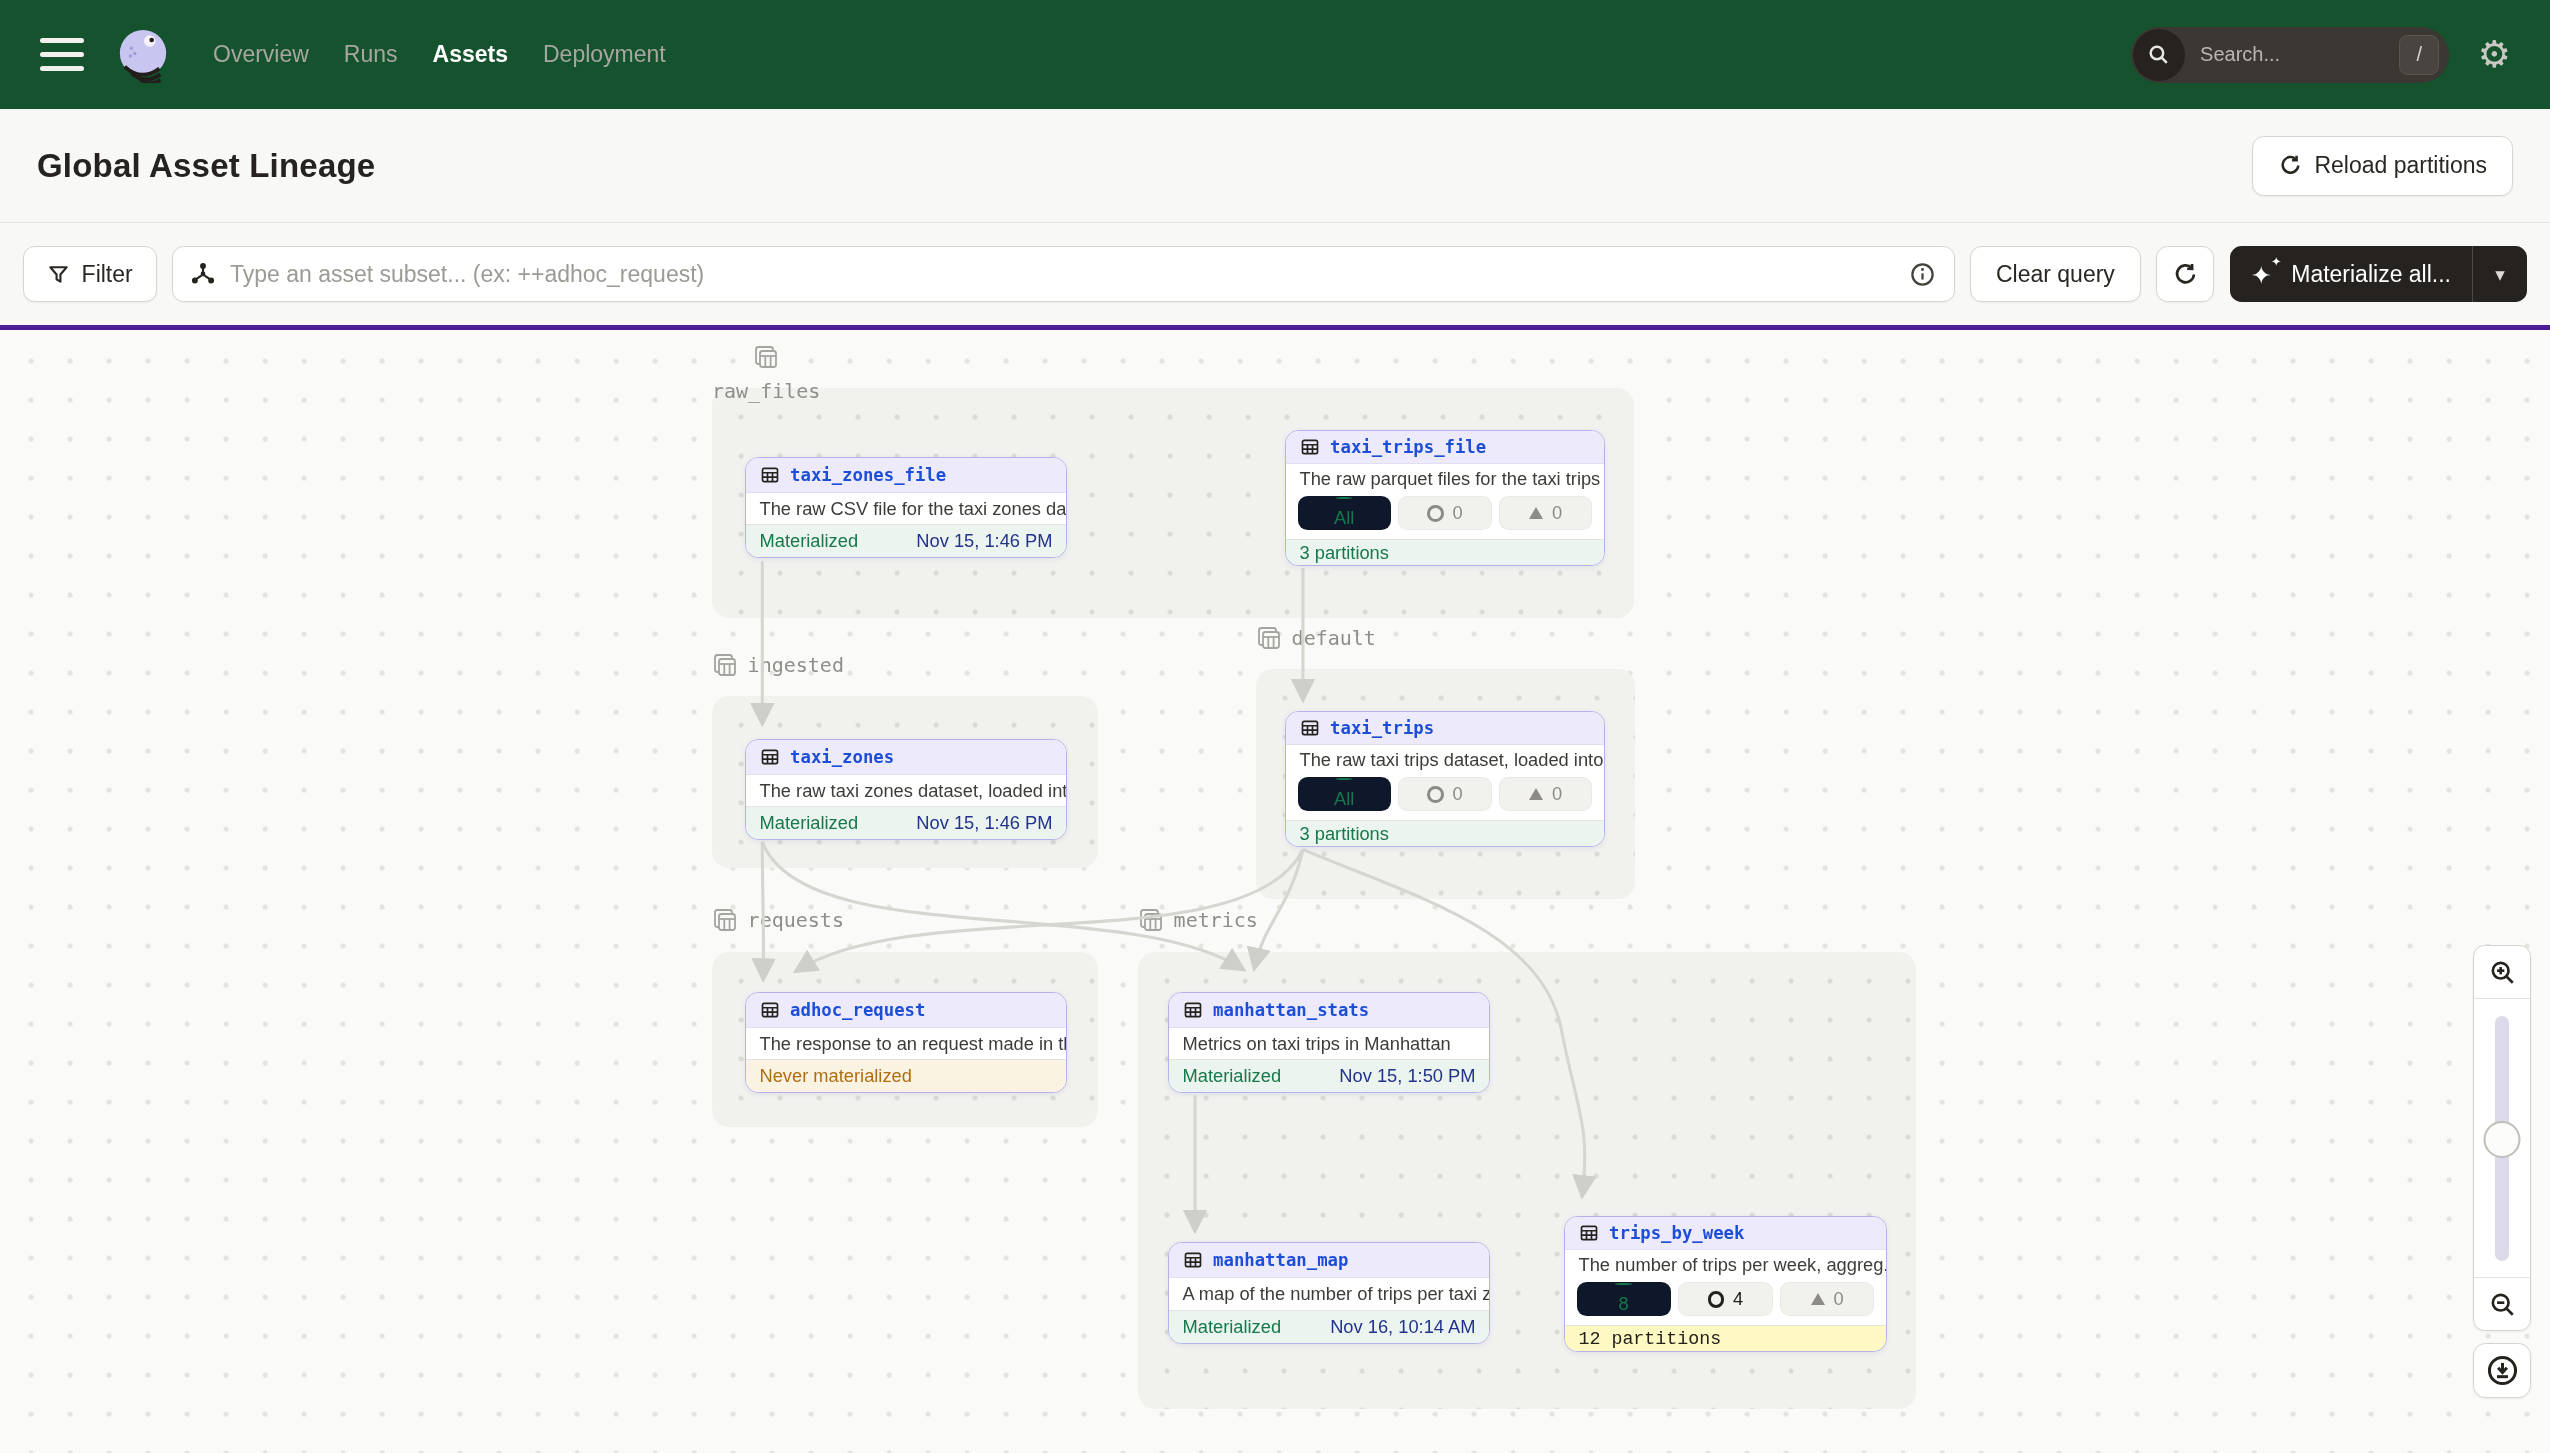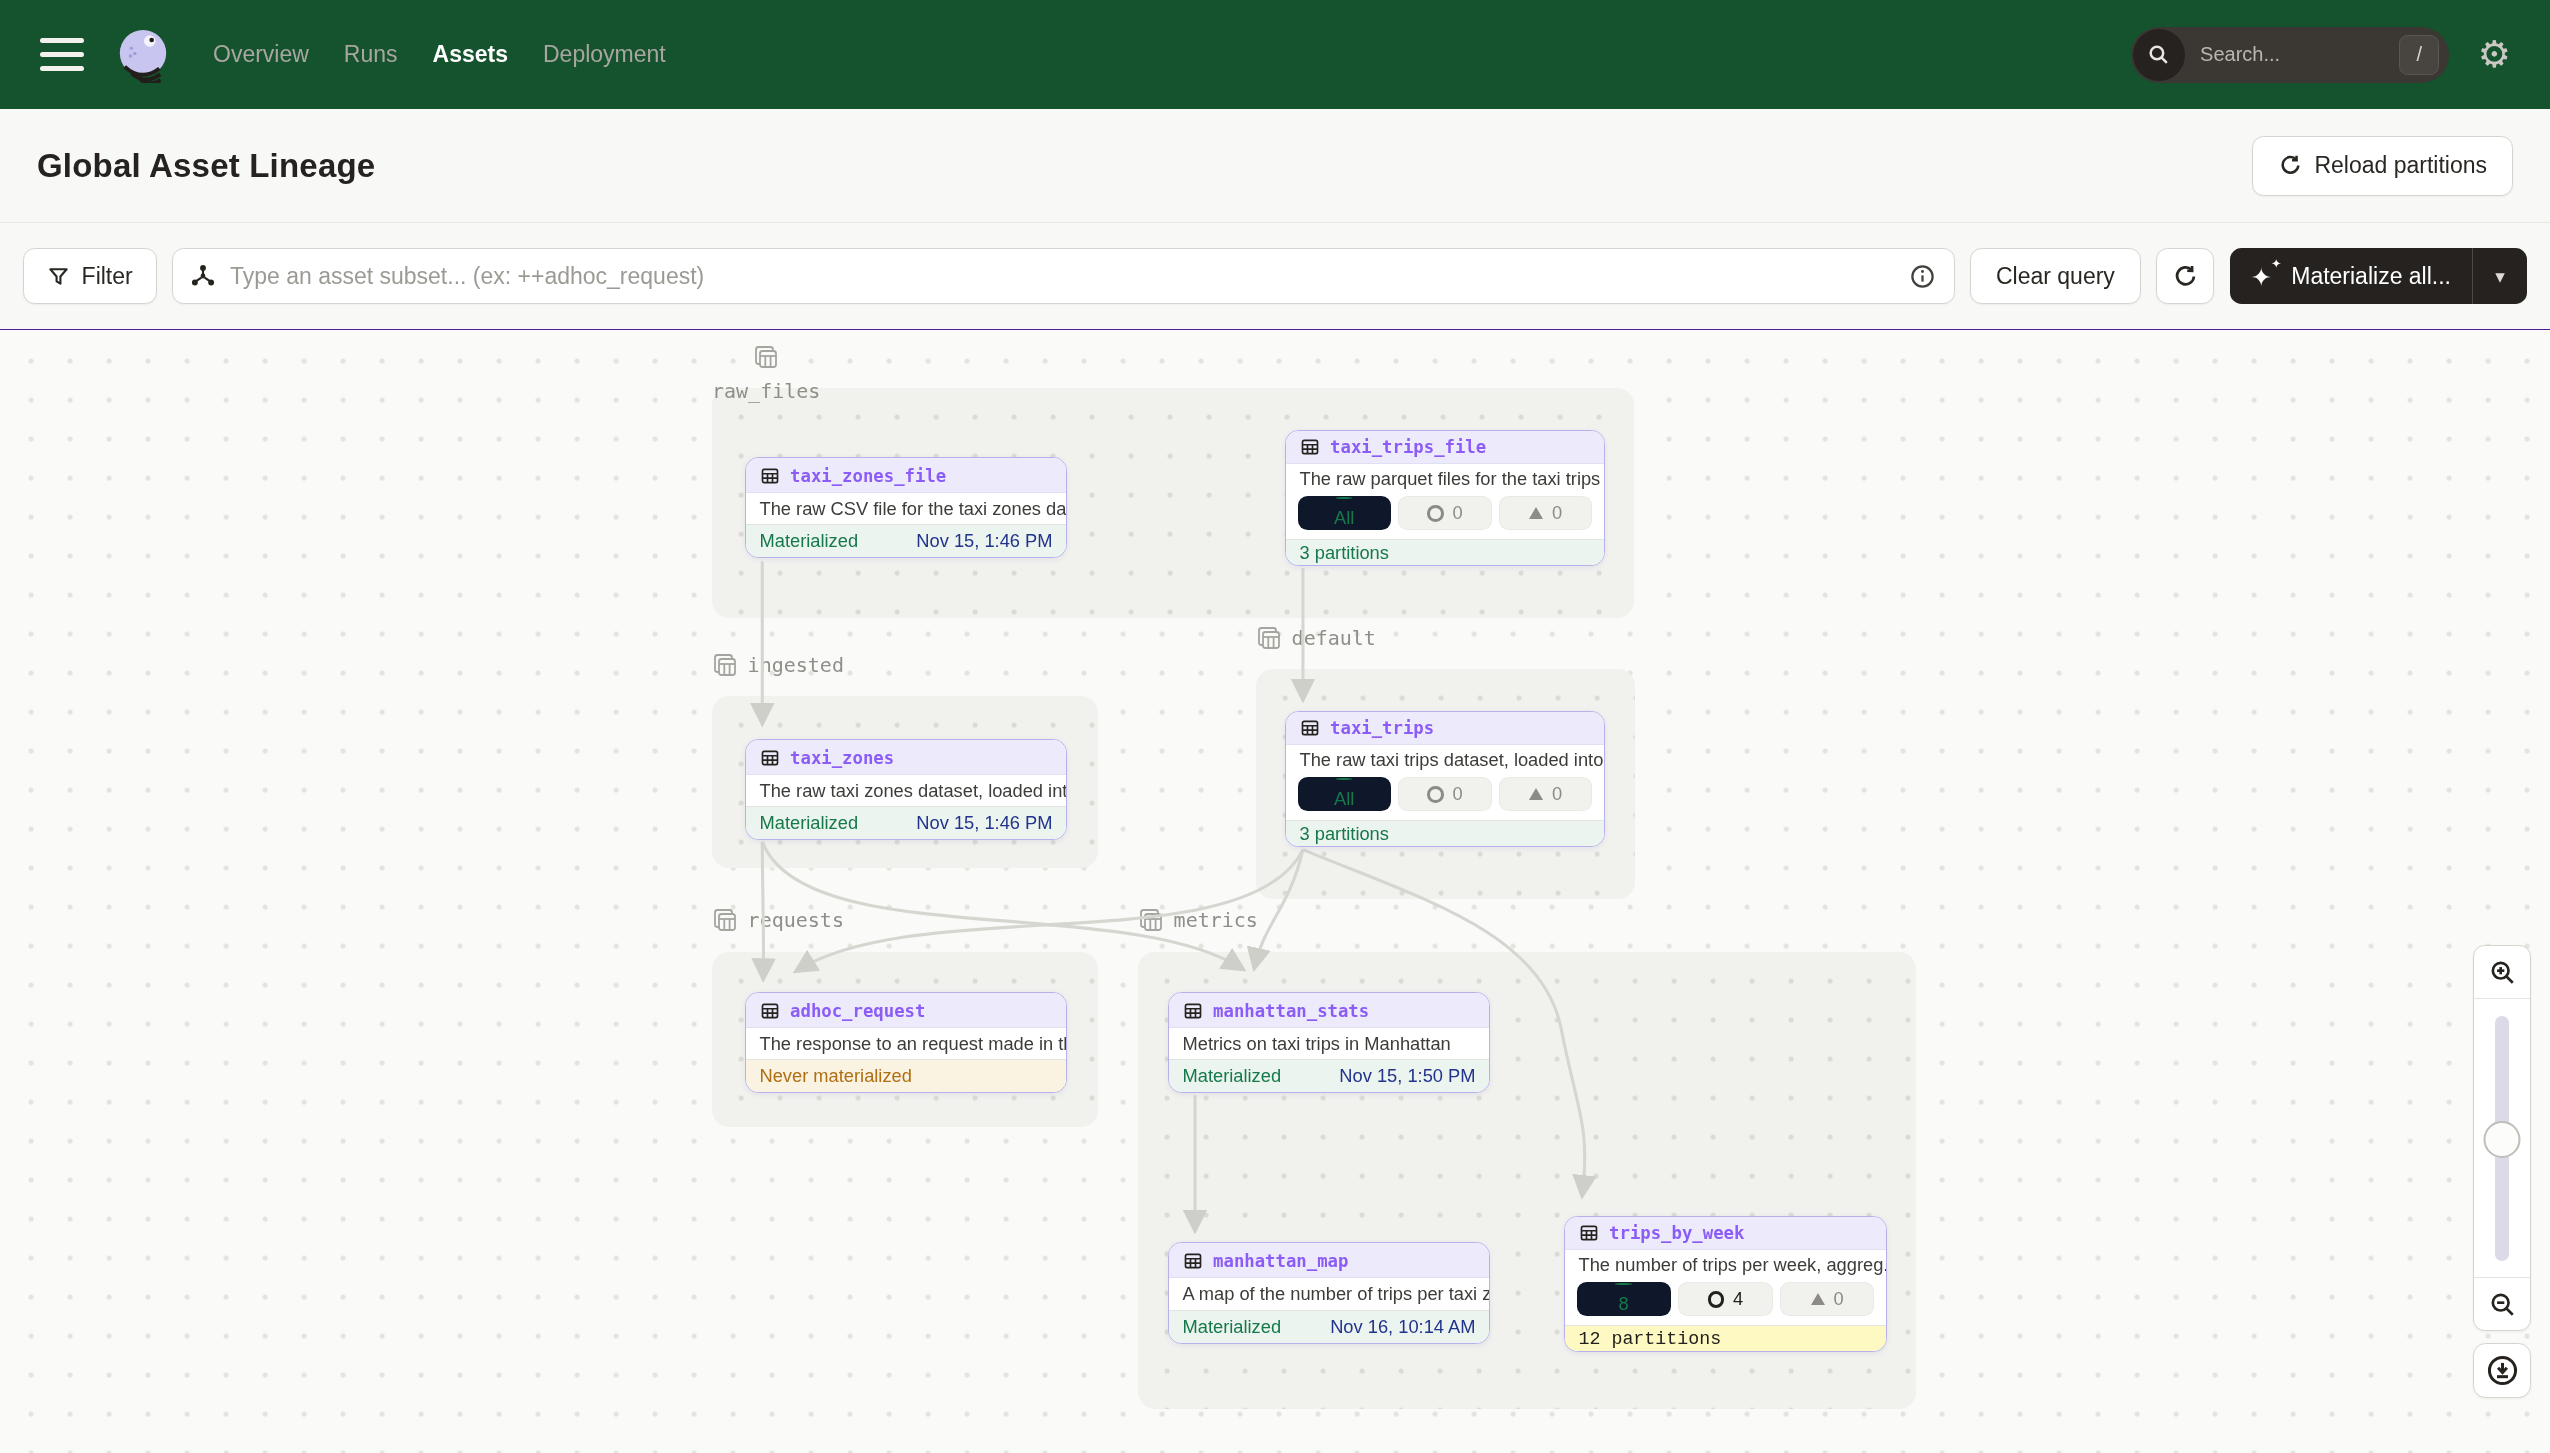--- a/index.html
+++ b/index.html
@@ -49,21 +49,21 @@
     background:#FFFFFF; border:1px solid #D5D5D0; border-radius:11.6px;
     display:flex; align-items:center; justify-content:center; gap:11.6px;
     color:#2A2723; font-size:23px; cursor:pointer;
     box-shadow:0 1px 1.9px rgba(0,0,0,0.05);
   }
   .reload-btn { margin-left:auto; height:60px; padding:0 25px; }
 
   
   .toolbar {
     height:107px; display:flex; align-items:center; gap:15.4px;
-    padding:0 23px; background:#F8F8F6; border-bottom:1px solid #4c1d95;
+    padding:0 23px; background:#F8F8F6; border-bottom:5px solid #4c1d95;
   }
   .filter-btn { height:56px; padding:0 23px; }
   .query-wrap {
     flex:1; height:56px; background:#FFFFFF; border:1px solid #D5D5D0;
     border-radius:11.6px; display:flex; align-items:center; padding:0 17.3px; gap:13.5px;
     box-shadow:0 1px 1.9px rgba(0,0,0,0.04);
   }
   .query-input {
     flex:1; border:none; outline:none; font-size:23px; color:#2A2723;
     font-family:"Liberation Sans", sans-serif; background:transparent;
@@ -99,23 +99,23 @@
   }
   #edges { position:absolute; left:0; top:0; z-index:2; pointer-events:none; }
 
   .node {
     position:absolute; z-index:3; background:#FFFFFF;
     border:1.9px solid #B6B1ED; border-radius:13.5px; overflow:hidden;
     display:flex; flex-direction:column; cursor:pointer;
     box-shadow:0 1.9px 4.8px rgba(80,75,160,0.08);
   }
   .node-header {
-    background:#ECEAFB; display:flex; align-items:flex-end; gap:10.6px;
+    background:#ECEAFB; display:flex; align-items:center; gap:10.6px;
     padding:5.8px 13.5px; height:35px;
-    font-family:"DejaVu Sans Mono", monospace; font-weight:700; font-size:17.3px; color:#8b5cf6;
+    font-family:"DejaVu Sans Mono", monospace; font-weight:700; font-size:17.3px; color:#1d4ed8;
     border-bottom:1px solid #E2DFF4;
   }
   .node-desc {
     padding:0 13.5px; font-size:18.3px; color:#3E3C38; white-space:nowrap;
     overflow:hidden; display:flex; align-items:center; flex:1; min-height:31px;
   }
   .node-badges { display:flex; gap:7.7px; padding:1.9px 11.6px 8.7px; }
   .badge {
     flex:1; height:34px; border-radius:9.6px; display:flex; align-items:center;
     justify-content:center; gap:8.7px; font-size:18.3px; border:1px solid rgba(0,0,0,0.03);

